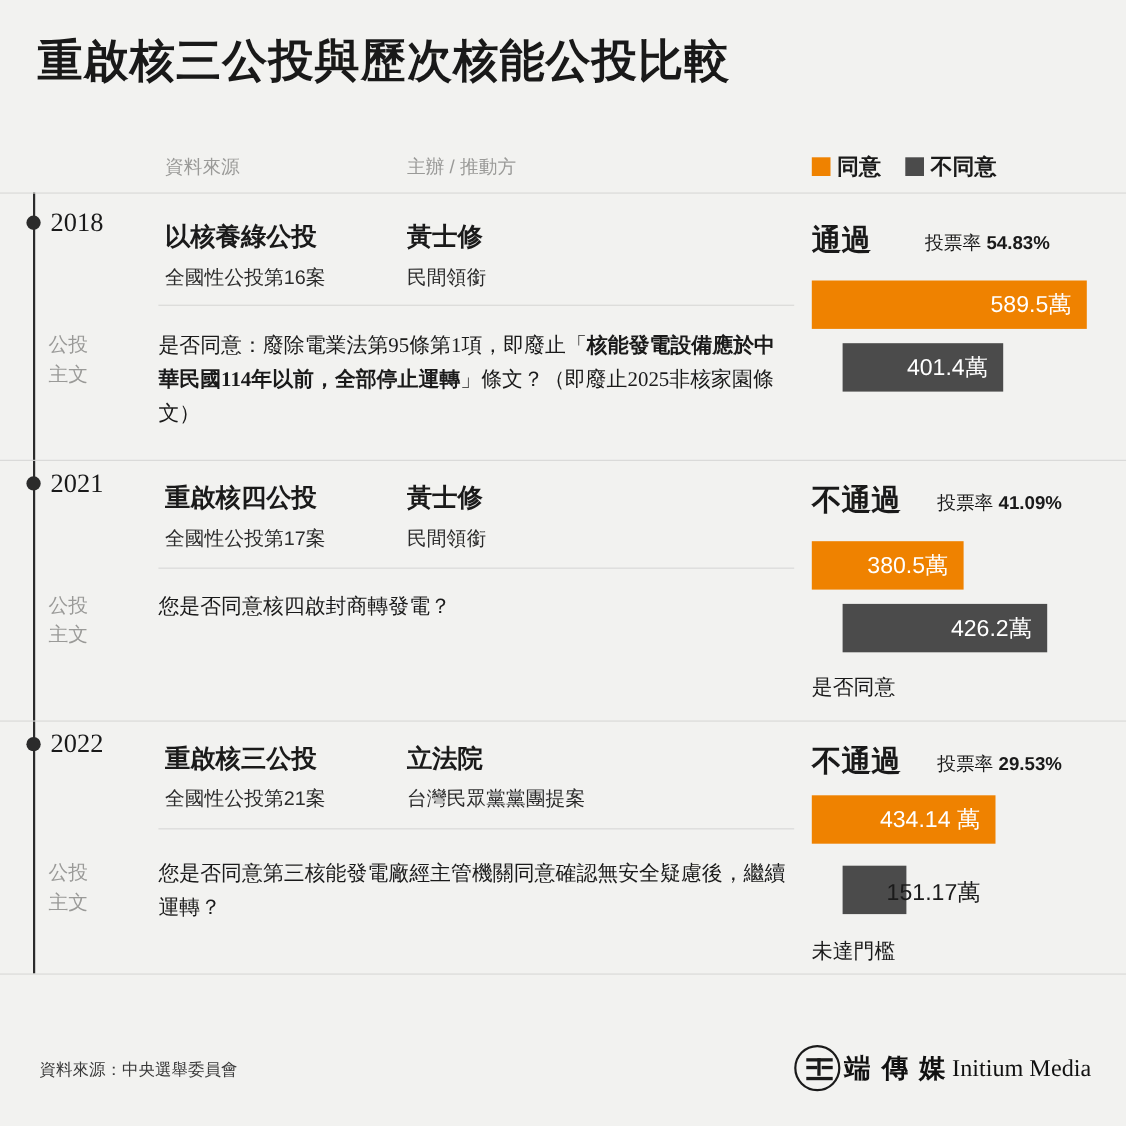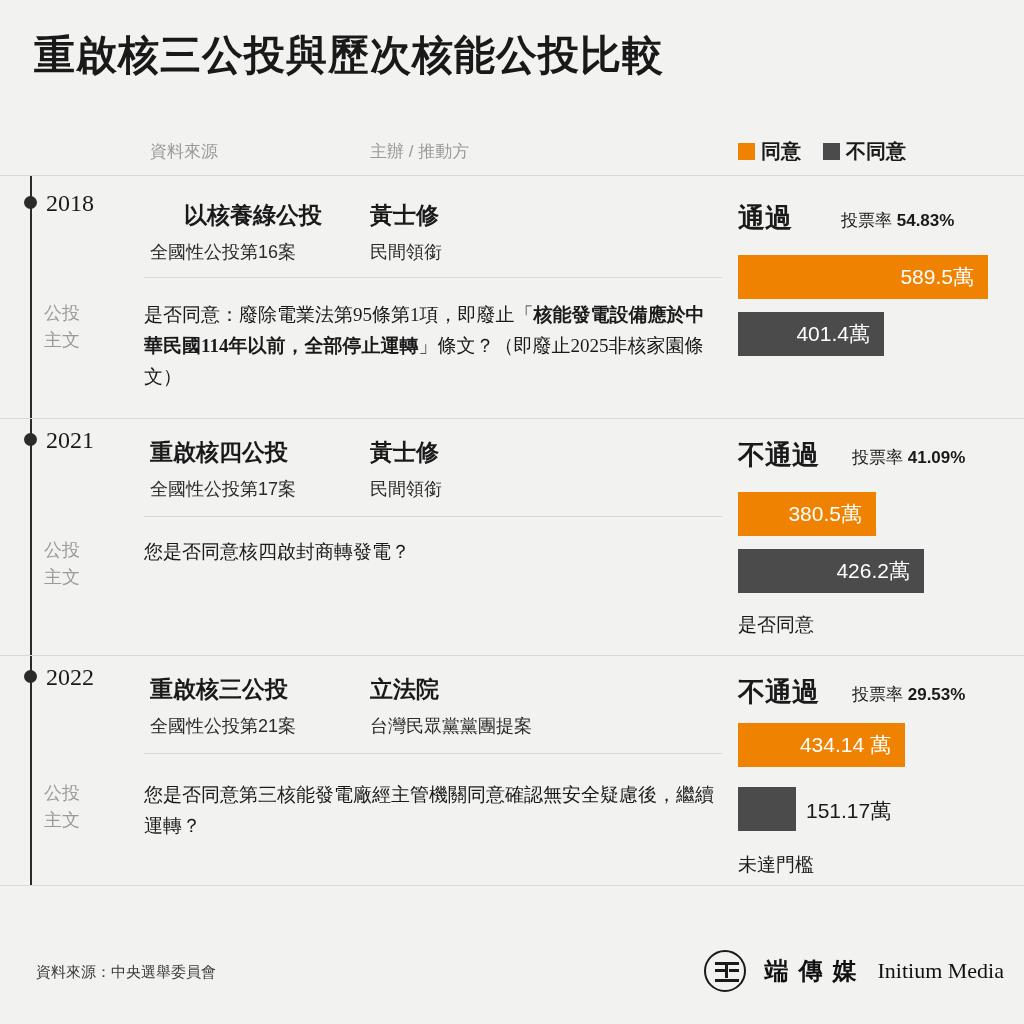--- a/index.html
+++ b/index.html
@@ -179,21 +179,21 @@
     height: 44px;
     box-sizing: border-box;
     display: flex;
     align-items: center;
     justify-content: flex-end;
     padding-right: 14px;
     font-size: 21px;
     color: #ffffff;
   }
   .bar-agree { background: #ef8200; left: 738px; }
-  .bar-disagree { background: #4b4b4b; left: 738px; }
+  .bar-disagree { background: #4b4b4b; left: 766px; }
   .bar-outside-label {
     position: absolute;
     font-size: 21px;
     color: #1a1a1a;
   }
   .note {
     position: absolute;
     left: 738px;
     font-size: 19px;
     color: #1a1a1a;
@@ -202,25 +202,25 @@
   
   .source {
     position: absolute;
     left: 36px;
     top: 963px;
     font-size: 15px;
     color: #3a3a3a;
   }
   .brand {
     position: absolute;
-    right: 20px;
+    right: 32px;
     top: 950px;
     display: flex;
     align-items: center;
-    gap: 19px;
+    gap: 4px;
   }
   .brand-mark {
     width: 42px;
     height: 42px;
     border-radius: 50%;
     border: 2px solid #1a1a1a;
     position: relative;
     box-sizing: border-box;
   }
   .brand-mark i {
@@ -264,21 +264,21 @@
       <span>不同意</span>
     </div>
   </div>
 
   <div class="rail"></div>
 
   <div class="row-sep" style="top:175px;"></div>
   <div class="row">
     <div class="bullet" style="top:196px;"></div>
     <div class="year" style="top:190px;">2018</div>
-    <div class="vote-name" style="top:200px;margin-left:34px;">以核養綠公投</div>
+    <div class="vote-name" style="top:200px;">以核養綠公投</div>
     <div class="vote-no" style="top:240px;">全國性公投第16案</div>
     <div class="org-name" style="top:200px;">黃士修</div>
     <div class="org-sub" style="top:240px;">民間領銜</div>
     <div class="inner-sep" style="top:277px;"></div>
 
     <div class="body-label" style="top:300px;">
       <div>公投</div>
       <div>主文</div>
     </div>
     <div class="body-text" style="top:300px;">

